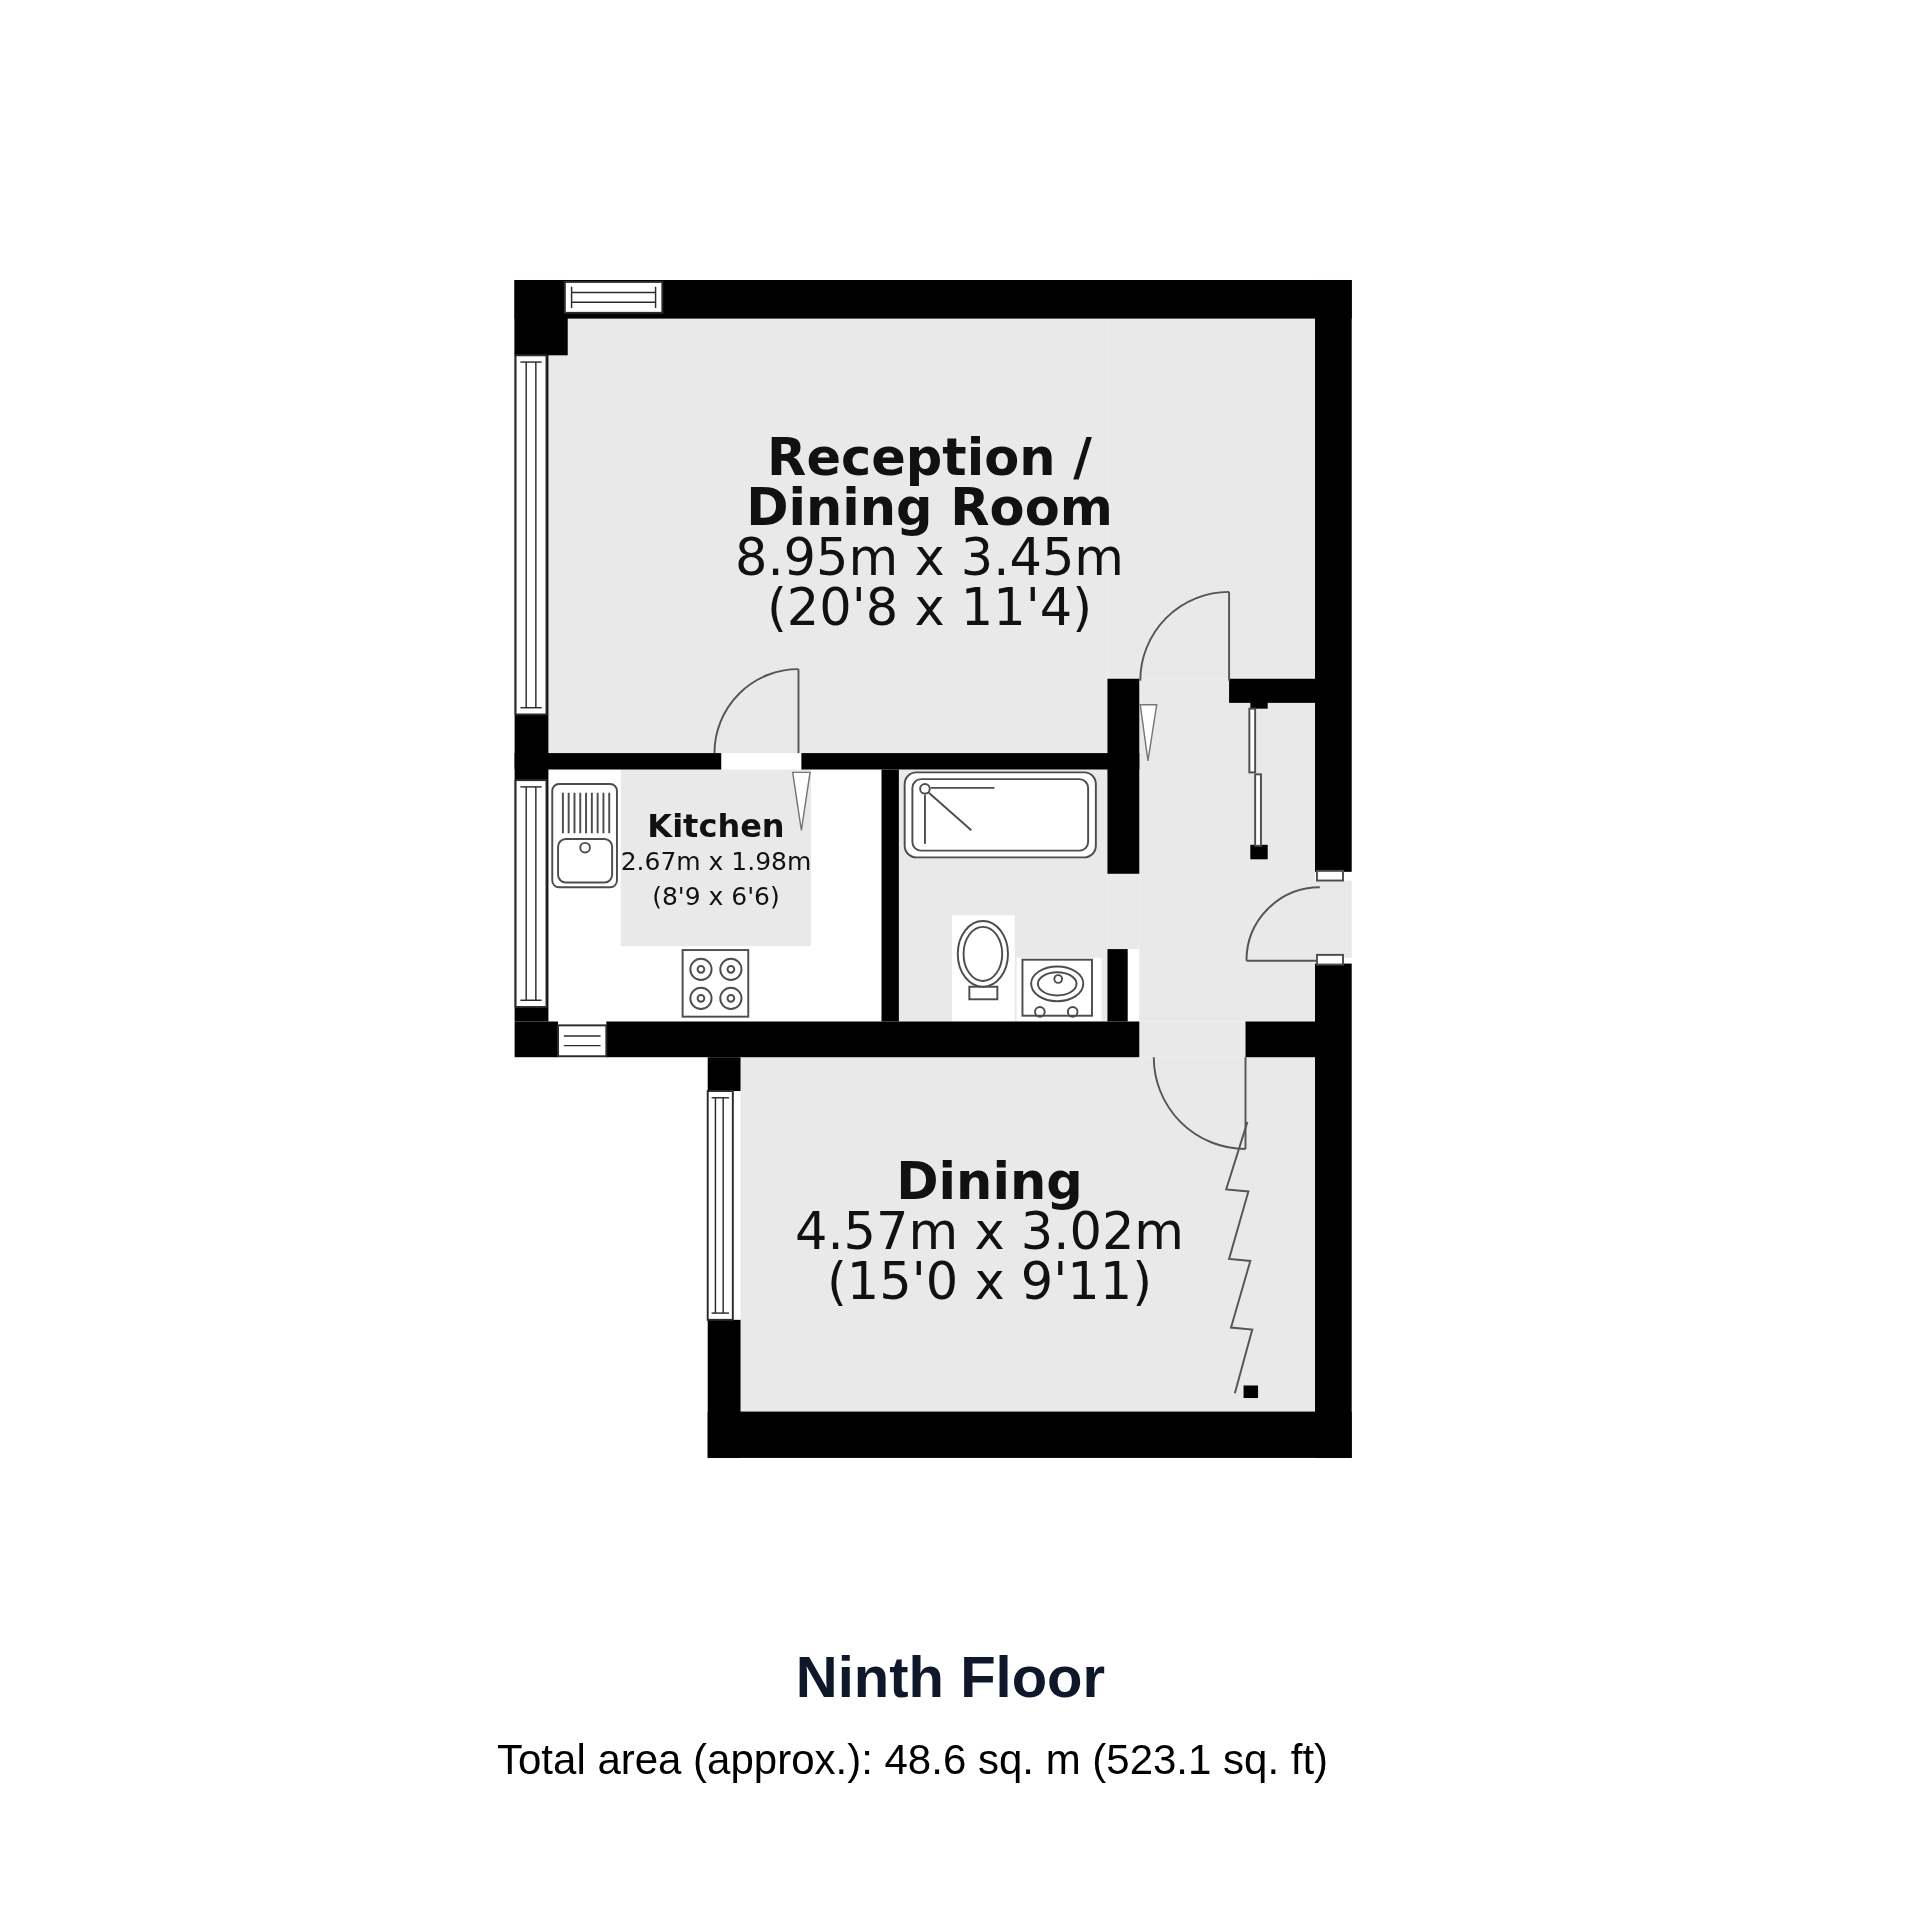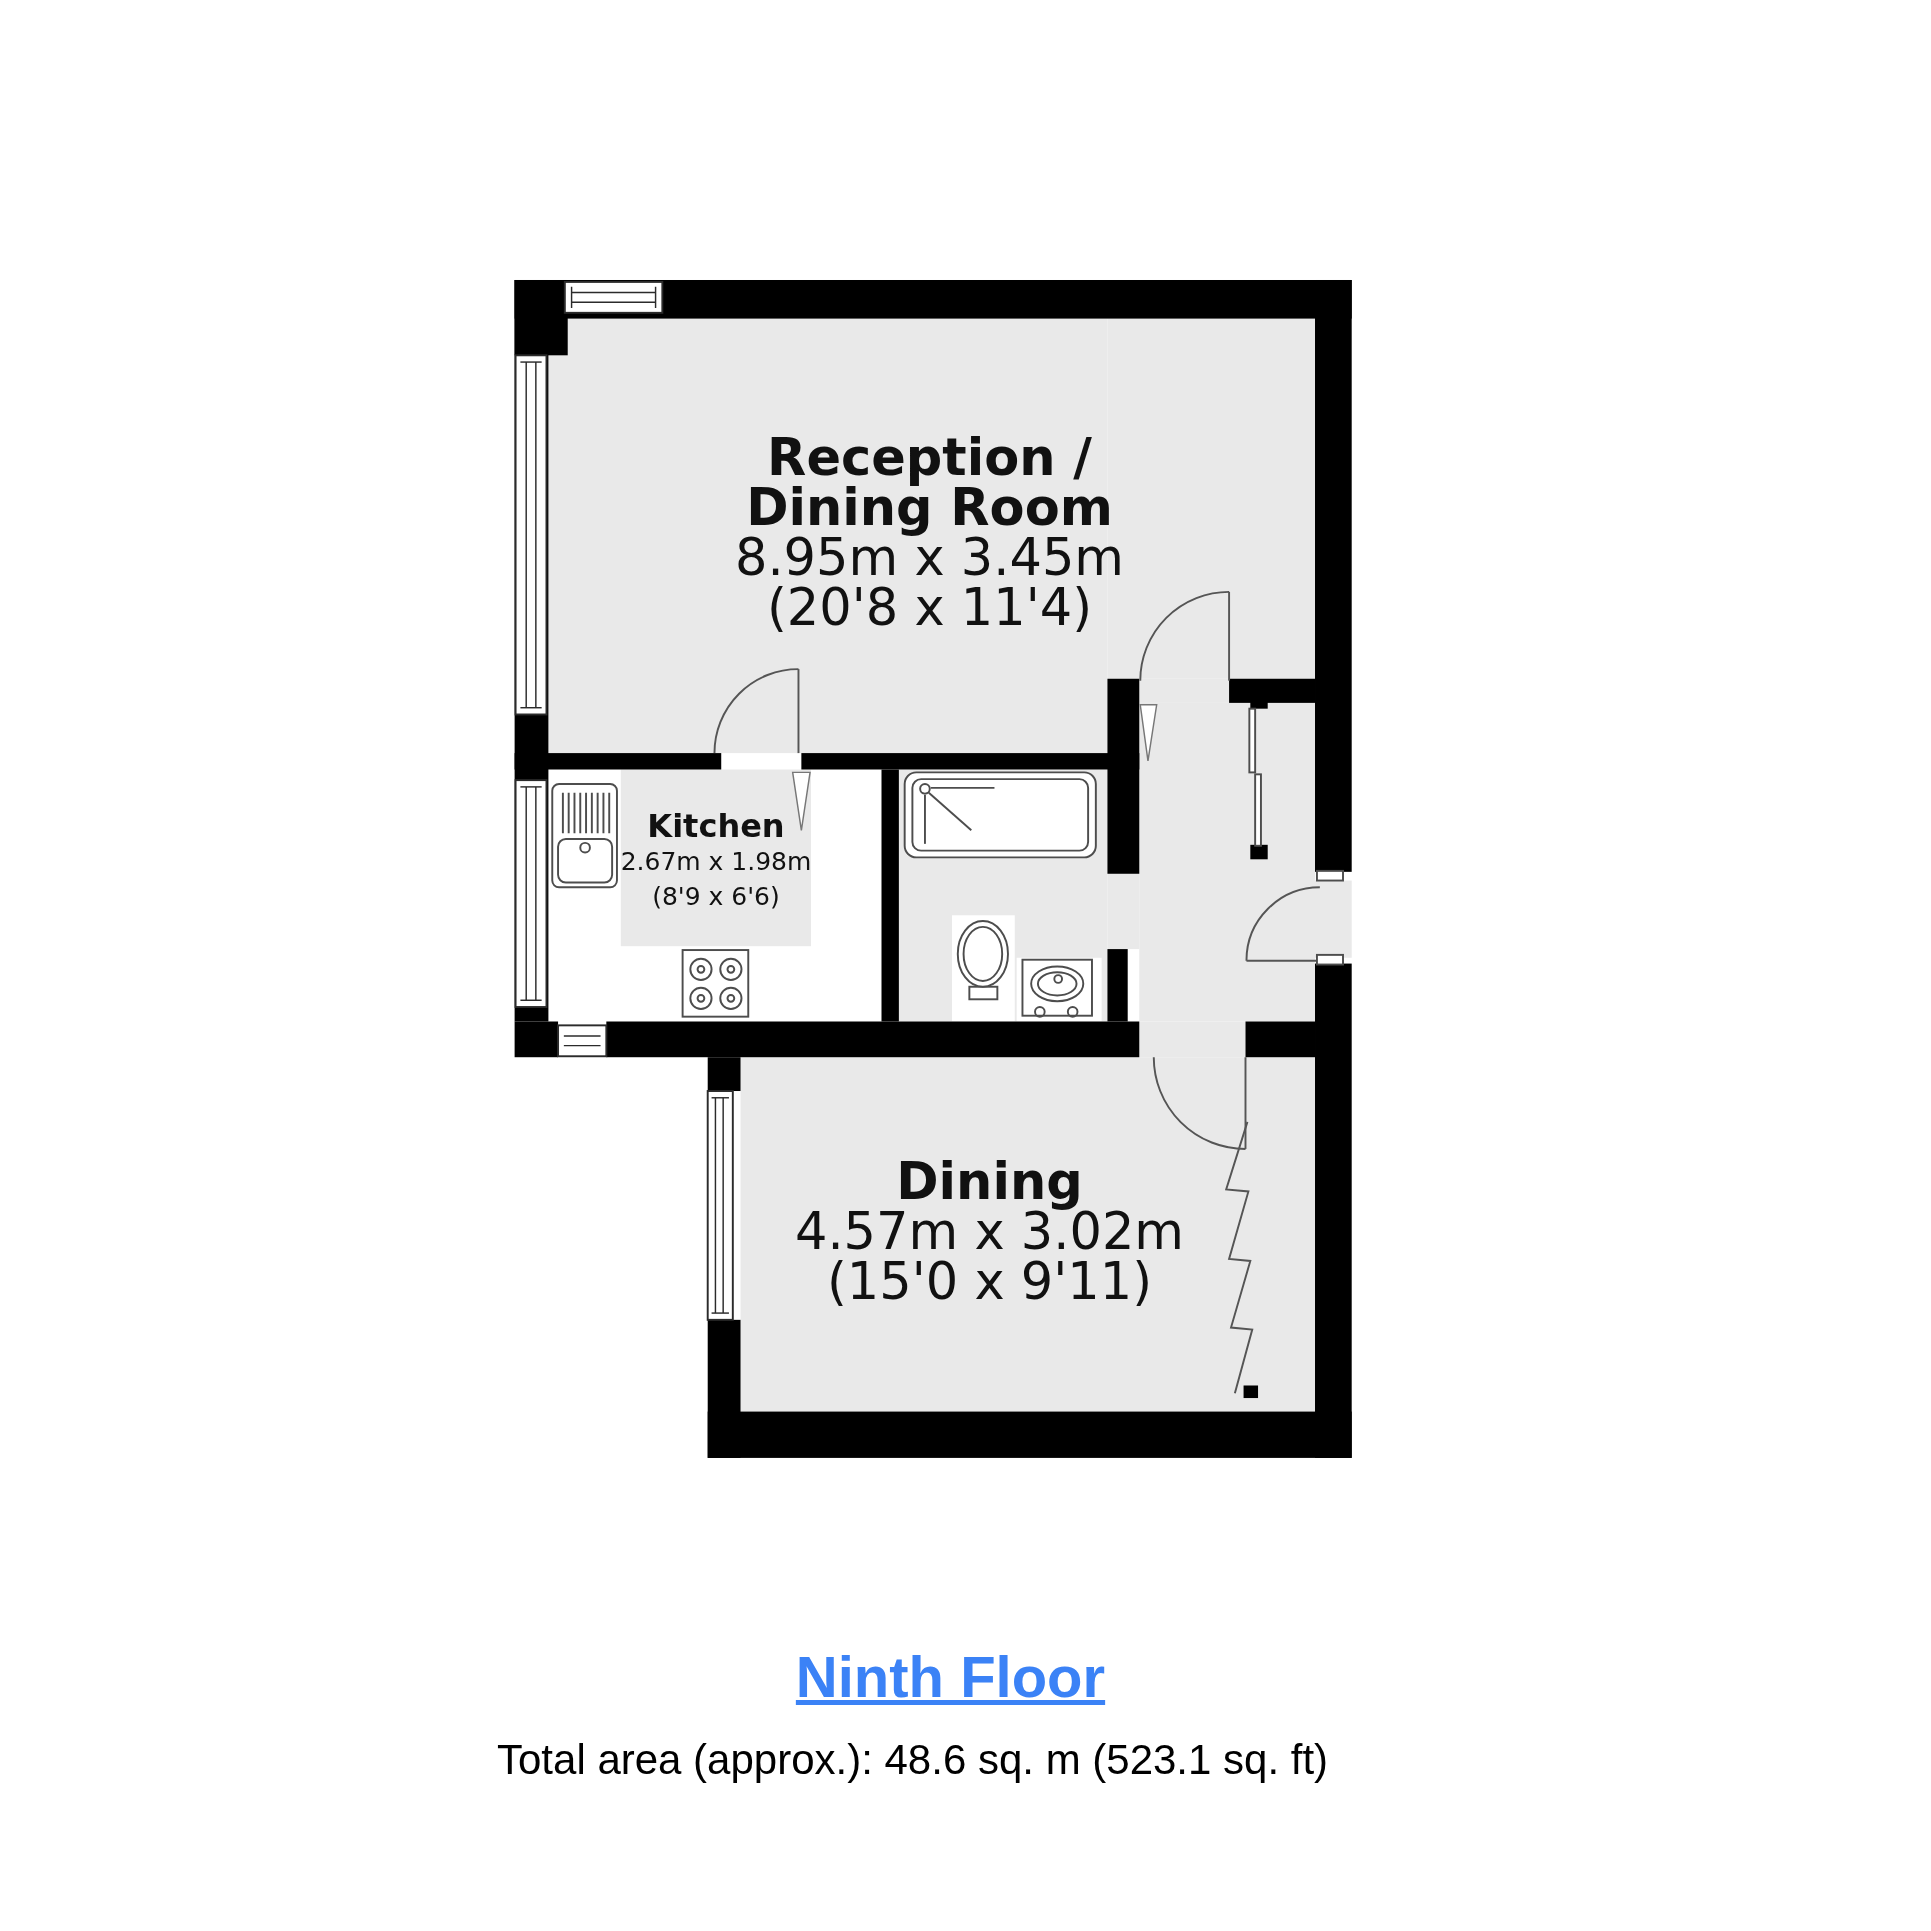--- a/index.html
+++ b/index.html
@@ -18,21 +18,21 @@
   .winline{stroke:#2b2b2b;stroke-width:1.5;fill:none;}
   .fix{fill:#ffffff;stroke:var(--fixture-line);stroke-width:2;}
   .fixline{stroke:var(--fixture-line);stroke-width:2;fill:none;}
   .door{stroke:#555;stroke-width:2;fill:none;}
   .wedge{fill:#ffffff;stroke:#777;stroke-width:1.5;}
   .label{position:absolute;text-align:center;color:#111;line-height:50px;font-size:51px;}
   .label .rm{font-weight:bold;}
   .label-kitchen{line-height:35px;font-size:25px;}
   .label-kitchen .rm{font-size:32px;}
   .caption-title{position:absolute;left:661px;top:1643px;width:579px;text-align:center;
-    font-family:"Liberation Sans", sans-serif;font-weight:bold;font-size:58px;color:#3b82f6;text-decoration:underline;}
+    font-family:"Liberation Sans", sans-serif;font-weight:bold;font-size:58px;color:#0f172a;}
   .caption-area{position:absolute;left:497px;top:1736px;width:966px;
     font-family:"Liberation Sans", sans-serif;font-size:42px;color:#000;}
 </style>
 </head>
 <body>
 
 <div class="stage">
 <svg width="1931" height="1931" viewBox="0 0 2000 2000">
 
   <g>

